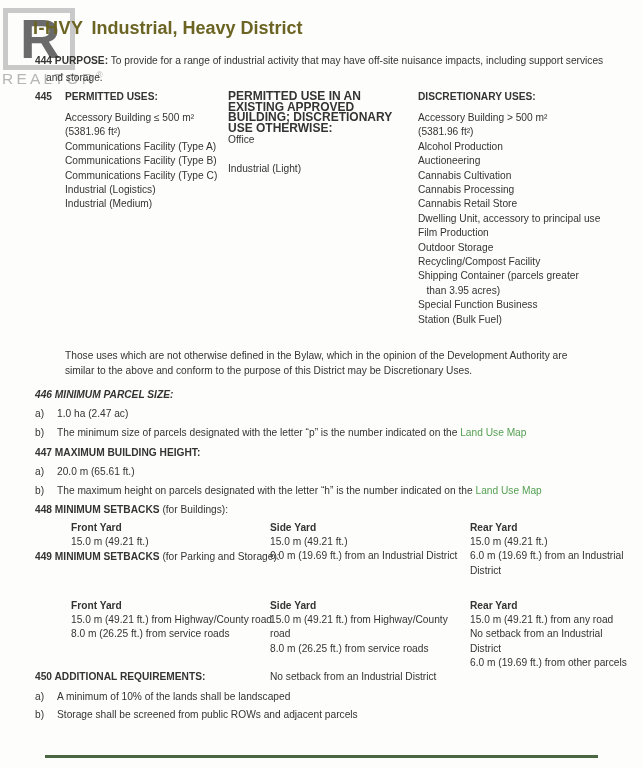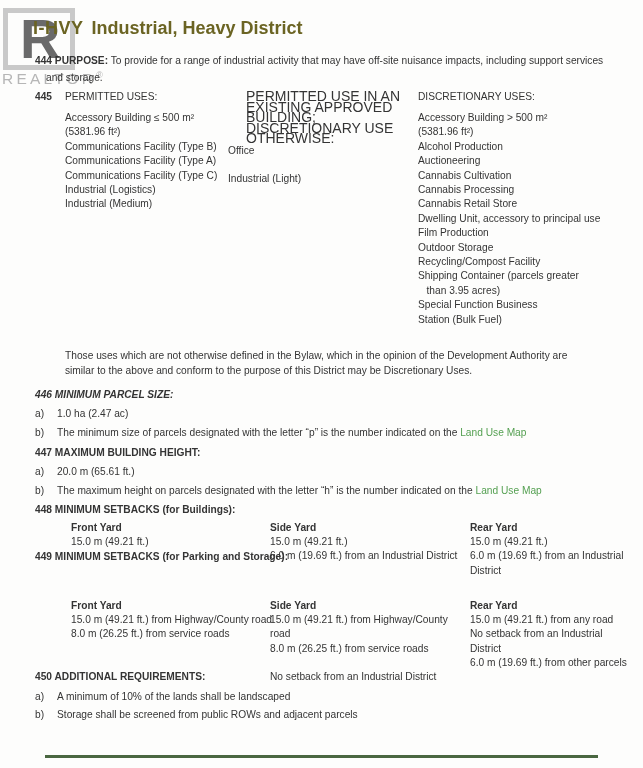--- a/index.html
+++ b/index.html
@@ -54,27 +54,27 @@
 
   
   .purpose{left:35px;top:52px;width:568px;line-height:17px;padding-left:11px;text-indent:-11px;}
 
   
   .uses-number{left:35px;top:91px;}
   .uses-col{top:90px;}
   .col-permitted{left:65px;width:162px;}
   .col-existing{left:228px;width:190px;}
   .col-discretionary{left:418px;width:215px;}
-  .col-header{font-weight:normal;line-height:13px;min-height:21px;}
-  .col-header.small{font-size:14px;line-height:10.5px;padding-top:1px;margin-left:18px;}
+  .col-header{font-weight:bold;line-height:13px;min-height:21px;}
+  .col-header.small{font-size:12px;line-height:10.5px;padding-top:1px;}
   .uses-note{left:65px;top:348px;width:532px;line-height:15px;}
 
   
   .sec-heading{left:35px;font-weight:bold;}
-  .sec-heading .normal{font-weight:bold;}
+  .sec-heading .normal{font-weight:normal;}
 
   
   .letter-row{left:35px;display:flex;width:575px;}
   .letter{width:22px;flex:0 0 22px;}
   .link{color:var(--link-green);cursor:pointer;}
 
   
   .setback-col{line-height:14.2px;}
   .setback-col .col-title{font-weight:bold;}
   .sb1{left:71px;width:202px;}
@@ -107,22 +107,22 @@
       <span>To provide for a range of industrial activity that may have off-site nuisance impacts, including support services and storage.</span>
     </div>
 
     <div class="abs bold uses-number">445</div>
 
     <div class="abs uses-col col-permitted">
       <div class="col-header">PERMITTED USES:</div>
       <div>
           <div class="line">Accessory Building ≤ 500 m²</div>
           <div class="line">(5381.96 ft²)</div>
+          <div class="line">Communications Facility (Type A)</div>
           <div class="line">Communications Facility (Type B)</div>
-          <div class="line">Communications Facility (Type A)</div>
           <div class="line">Communications Facility (Type C)</div>
           <div class="line">Industrial (Logistics)</div>
           <div class="line">Industrial (Medium)</div>
         </div>
     </div>
 
     <div class="abs uses-col col-existing">
       <div class="col-header small">PERMITTED USE IN AN EXISTING APPROVED BUILDING; DISCRETIONARY USE OTHERWISE:</div>
       <div>
           <div class="line">Office</div>

